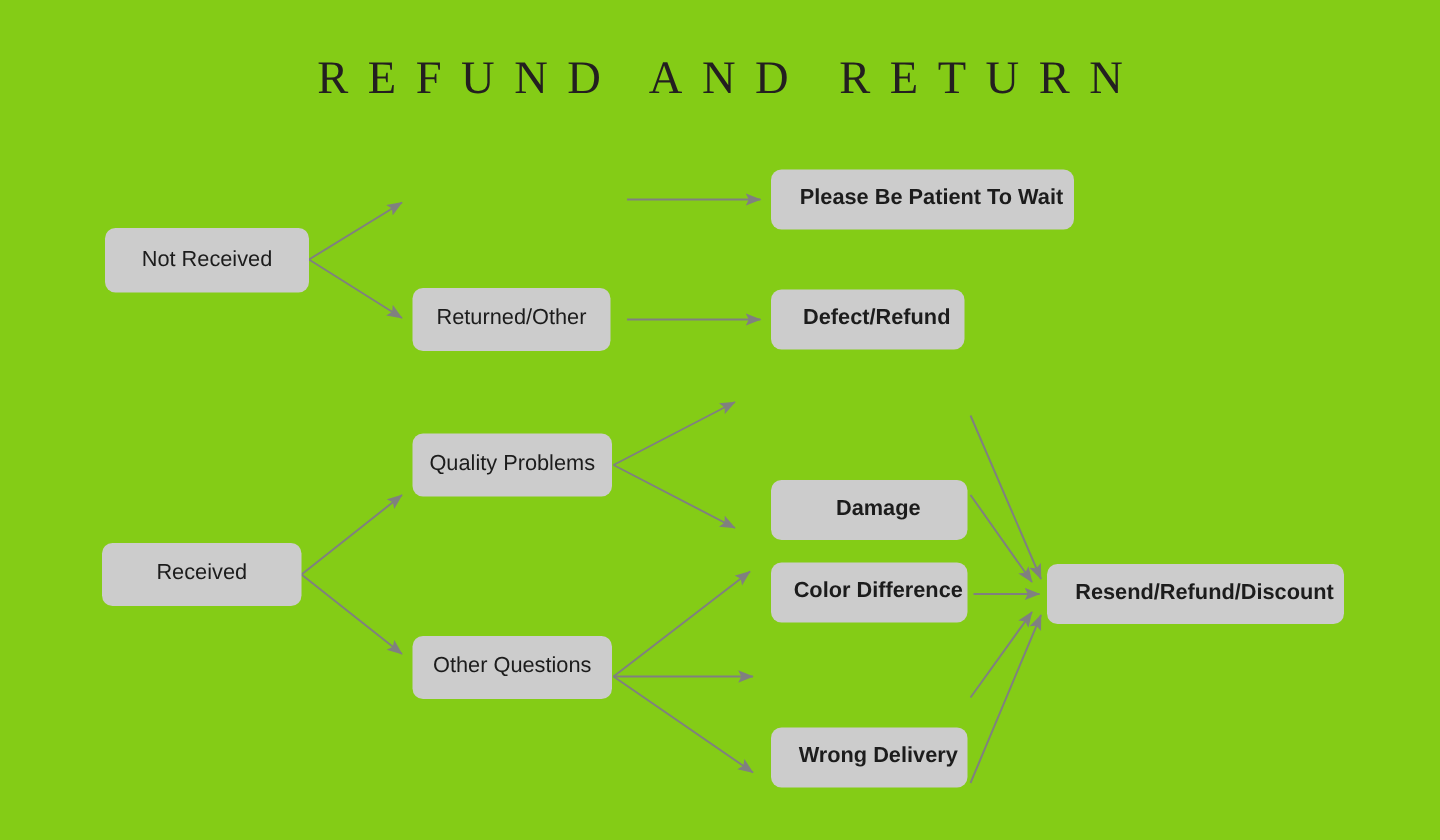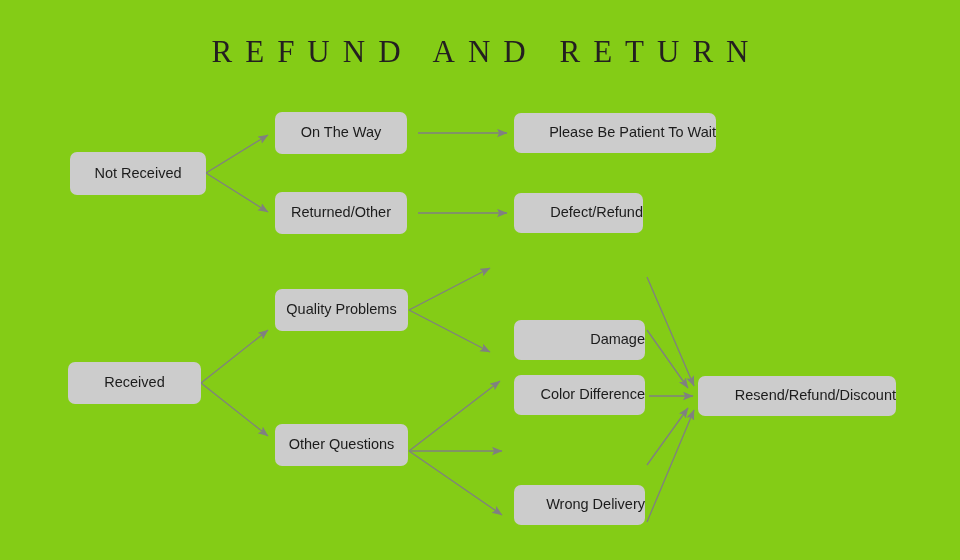--- a/index.html
+++ b/index.html
@@ -47,21 +47,21 @@
     background: #cccccc;
     border-radius: 7px;
     color: #1c1c1c;
     font-size: 14.5px;
     font-family: "Liberation Sans", sans-serif;
     display: flex;
     align-items: center;
     line-height: 1.1;
   }
   .node.center { justify-content: center; }
-  .node.left   { justify-content: flex-end; padding-left: 12px; }
+  .node.left   { justify-content: center; padding-left: 12px; font-weight: bold; }
 </style>
 </head>
 <body>
 
 <div id="canvas">
 
   <div id="title">REFUND AND RETURN</div>
 
   <svg id="edges" viewBox="0 0 960 560" xmlns="http://www.w3.org/2000/svg">
     <defs>
@@ -93,23 +93,20 @@
       <line x1="649" y1="396" x2="693" y2="396"></line>
       <line x1="647" y1="465" x2="688" y2="408"></line>
       <line x1="647" y1="522" x2="694" y2="410"></line>
     </g>
   </svg>
 
   <div class="node center" style="left:70px; top:152px; width:136px; height:43px;">
     <span>Not Received</span>
   </div>
 
-  <div class="node center" style="left:275px; top:112px; width:132px; height:42px;">
-    <span>On The Way</span>
-  </div>
 
   <div class="node center" style="left:275px; top:192px; width:132px; height:42px;">
     <span>Returned/Other</span>
   </div>
 
   <div class="node left" style="left:514px; top:113px; width:202px; height:40px;">
     <span>Please Be Patient To Wait</span>
   </div>
 
   <div class="node left" style="left:514px; top:193px; width:129px; height:40px;">

